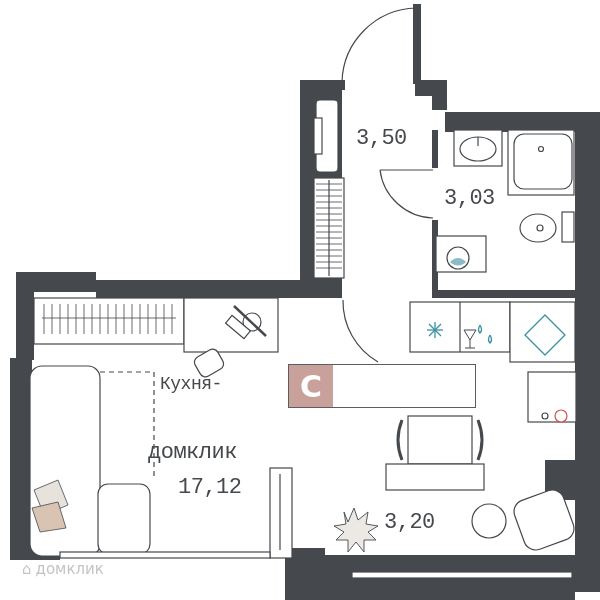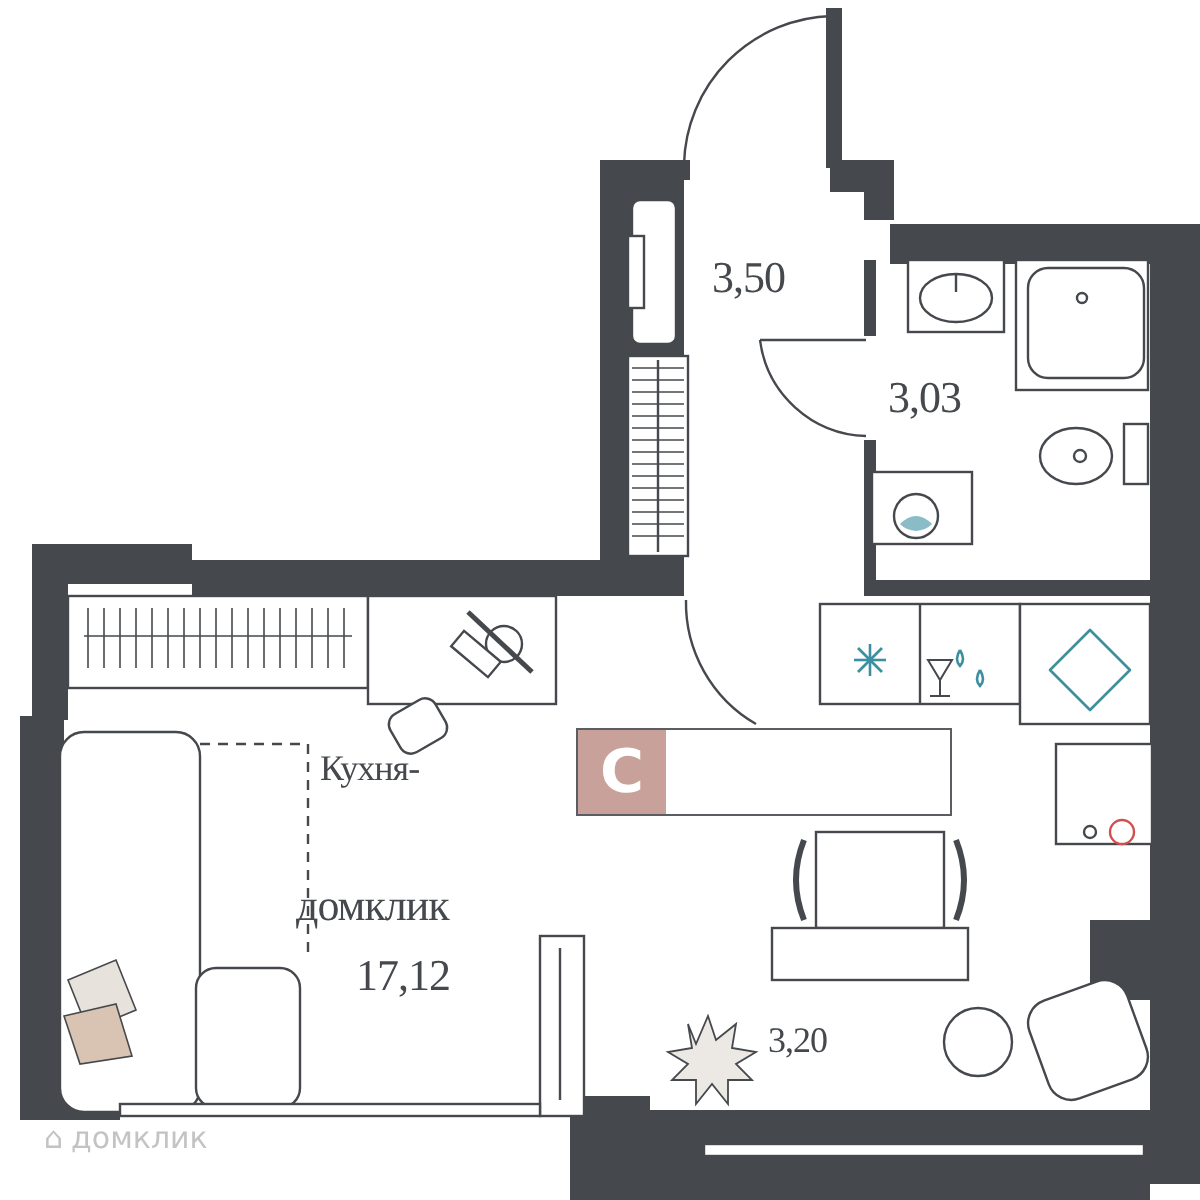--- a/index.html
+++ b/index.html
@@ -1,18 +1,18 @@
 <!DOCTYPE html>
 <html><head>
 <meta charset="utf-8">
 <style>
   html,body{margin:0;padding:0;background:#ffffff;}
   body{width:600px;height:600px;position:relative;overflow:hidden;font-family:"DejaVu Sans",sans-serif;}
   #plan{position:absolute;left:0;top:0;width:600px;height:600px;}
-  .room-label{position:absolute;color:#45484c;font-family:Liberation Serif, serif;font-weight:500;letter-spacing:-0.5px;}
+  .room-label{position:absolute;color:#45484c;font-family:Liberation Mono, monospace;font-weight:500;letter-spacing:-0.5px;}
   .badge{position:absolute;left:288px;top:364px;width:186px;height:42px;border:1.5px solid #5a5d61;background:#fff;display:flex;}
   .badge-class{width:44px;height:42px;background:#c9a19b;color:#fff;font-size:30px;font-weight:bold;display:flex;align-items:center;justify-content:center;font-family:"DejaVu Sans",sans-serif;}
   .badge-area{flex:1;display:flex;align-items:center;justify-content:center;color:#45484c;font-size:30px;font-weight:bold;font-family:"DejaVu Sans",sans-serif;}
   .watermark{position:absolute;left:22px;top:560px;color:#b8b9bb;font-size:15px;font-family:"DejaVu Sans",sans-serif;display:flex;align-items:center;gap:4px;opacity:0.85;}
 </style>
 </head>
 <body>
 
 <svg id="plan" viewBox="0 0 600 600" xmlns="http://www.w3.org/2000/svg">
 
@@ -181,21 +181,21 @@
   <g stroke="#45484c" stroke-width="0.9" fill="#ece8e4">
     <path d="M348 522 l6 -14 l4 12 l10 -8 l-2 12 l12 2 l-10 6 l8 8 l-12 0 l0 12 l-8 -10 l-8 10 l0 -12 l-12 0 l8 -8 l-10 -6 l12 -2 l-2 -12 Z"></path>
   </g>
 </svg>
 
 <div class="room-label" style="left:356px;top:126px;font-size:22px;">3,50</div>
 <div class="room-label" style="left:444px;top:186px;font-size:22px;">3,03</div>
 <div class="room-label" style="left:160px;top:374px;font-size:18px;">Кухня-</div>
 <div class="room-label" style="left:148px;top:440px;font-size:22px;">домклик</div>
 <div class="room-label" style="left:178px;top:475px;font-size:22px;">17,12</div>
-<div class="room-label" style="left:384px;top:510px;font-size:18px;">3,20</div>
+<div class="room-label" style="left:384px;top:510px;font-size:22px;">3,20</div>
 
 <div class="badge">
   <div class="badge-class">C</div>
 </div>
 
 <div class="watermark">
   <span>⌂</span>
   <span>домклик</span>
 </div>
 

